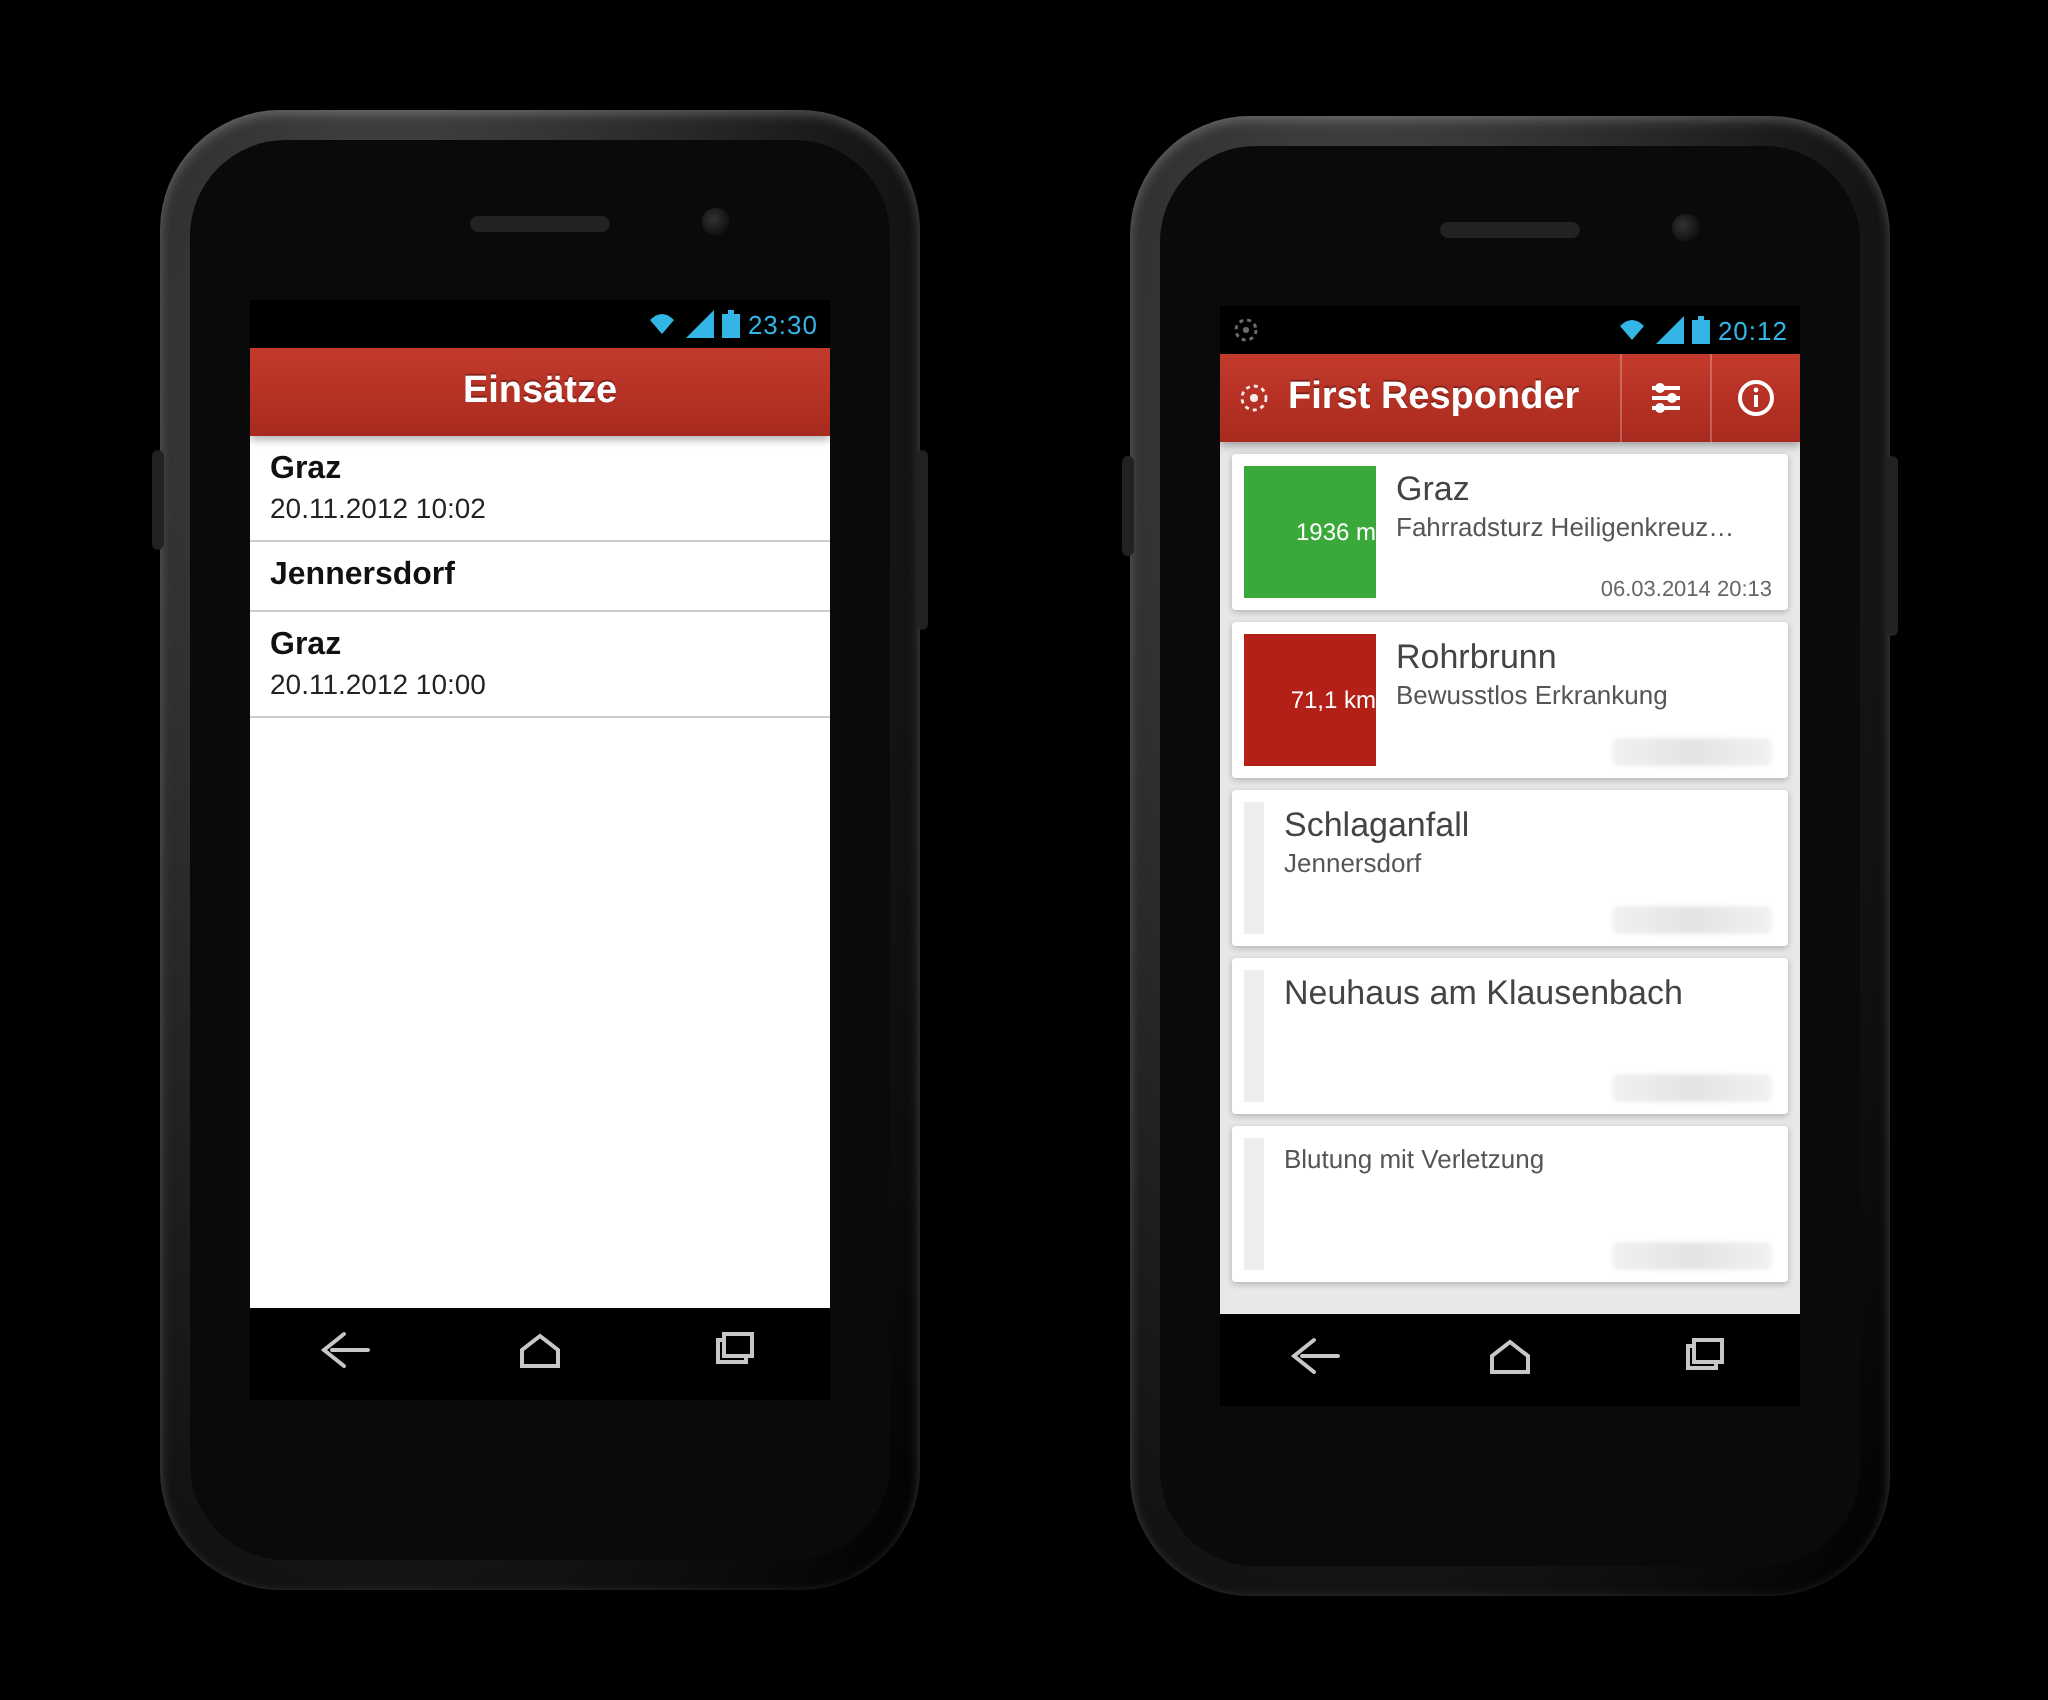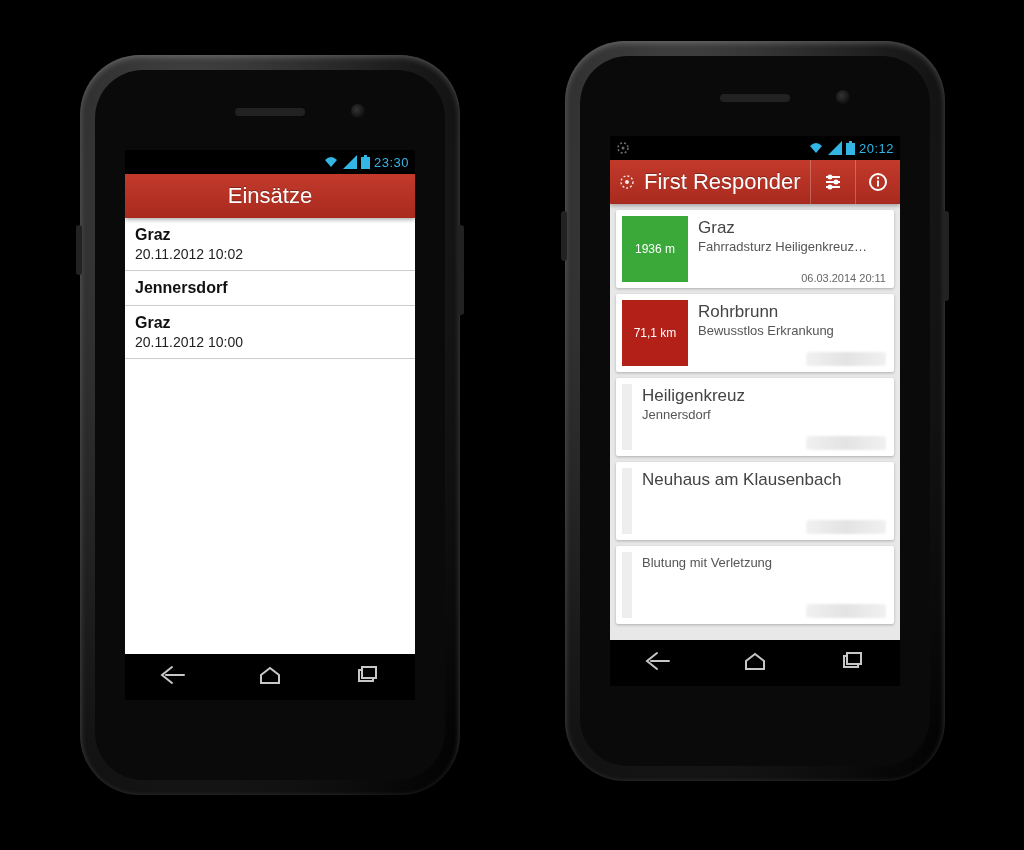--- a/index.html
+++ b/index.html
@@ -1,52 +1,52 @@
 <!DOCTYPE html>
 <html><head>
 <meta charset="utf-8">
 <style>
   html,body{margin:0;padding:0;background:#000;width:1024px;height:850px;font-family:"Helvetica Neue",Arial,sans-serif;overflow:hidden}
   .stage{position:relative;width:1024px;height:850px}
   
   .phone{position:absolute;width:380px;height:740px;border-radius:60px;background:radial-gradient(ellipse at 30% 20%,#4a4a4a 0%,#1a1a1a 60%,#000 100%);box-shadow:0 0 0 2px #000,0 8px 30px rgba(0,0,0,.9),inset 0 2px 6px rgba(255,255,255,.25)}
   .phone.left{left:80px;top:55px}
-  .phone.right{left:565px;top:41px}
+  .phone.right{left:565px;top:58px}
   .bezel{position:absolute;left:15px;right:15px;top:15px;bottom:15px;border-radius:48px;background:#0a0a0a}
   .speaker{position:absolute;top:38px;left:50%;transform:translateX(-50%);width:70px;height:8px;border-radius:4px;background:#222}
   .cam{position:absolute;top:34px;right:80px;width:14px;height:14px;border-radius:50%;background:radial-gradient(circle at 40% 40%,#333,#000)}
   .screen{position:absolute;left:30px;right:30px;top:80px;bottom:80px;background:#701a75;overflow:hidden}
   .sidebtn{position:absolute;background:#222;border-radius:3px}
   .vol{right:-4px;top:170px;width:6px;height:90px}
   .pwr{left:-4px;top:170px;width:6px;height:50px}
 
   
   .status{height:24px;background:#000;color:#33b5e5;display:flex;align-items:center;justify-content:flex-end;padding:0 6px;font-size:13px;gap:4px}
   .status .left-ico{margin-right:auto;opacity:.8}
   .status svg{display:block}
   .clock{font-weight:500;letter-spacing:.5px}
 
   
-  .appbar{height:44px;background:linear-gradient(#c33a2c,#a82a1e);color:#fff;display:flex;align-items:center;font-size:22px;font-weight:400;text-shadow:0 -1px 0 rgba(0,0,0,.3);box-shadow:0 2px 4px rgba(0,0,0,.3);position:relative;z-index:2}
+  .appbar{height:44px;background:linear-gradient(#c33a2c,#a82a1e);color:#fff;display:flex;align-items:center;font-size:19px;font-weight:700;text-shadow:0 -1px 0 rgba(0,0,0,.3);box-shadow:0 2px 4px rgba(0,0,0,.3);position:relative;z-index:2}
   .appbar.center{justify-content:center}
   .appbar .title{flex:0 0 auto}
   .appbar .ico{width:44px;height:44px;display:flex;align-items:center;justify-content:center;border-left:1px solid rgba(255,255,255,.25)}
   .appbar .spacer{flex:1}
   .appbar .loc{width:34px;display:flex;align-items:center;justify-content:center;opacity:.9}
 
   
   .plainlist{background:#fff;height:calc(100% - 68px);overflow:hidden}
   .row{padding:8px 10px 8px 10px;border-bottom:1px solid #ccc}
   .row .t1{font-weight:700;font-size:16px;color:#111}
   .row .t2{font-size:14px;color:#222;margin-top:2px}
 
   
   .cardlist{background:#e8e8e8;height:calc(100% - 68px);padding:6px;overflow:hidden}
   .card{background:#fff;border-radius:2px;margin-bottom:6px;box-shadow:0 1px 3px rgba(0,0,0,.25);display:flex;min-height:78px;position:relative}
-  .badge{width:66px;min-height:66px;margin:6px;display:flex;align-items:center;justify-content:center;color:#fff;font-size:12px;text-align:center}
+  .badge{width:66px;min-height:66px;margin:6px;display:flex;align-items:center;justify-content:flex-end;color:#fff;font-size:12px;text-align:center}
   .badge.green{background:#3aa93a}
   .badge.red{background:#b32018}
   .badge.grey{background:#eee;width:10px;margin-left:6px}
   .cbody{flex:1;padding:8px 8px 4px 4px;position:relative}
   .cbody .loc{font-size:17px;color:#444;font-weight:400}
   .cbody .desc{font-size:13px;color:#555;margin-top:1px;line-height:1.25}
   .cbody .ts{position:absolute;right:8px;bottom:4px;font-size:11px;color:#666}
   .blur{position:absolute;right:8px;bottom:6px;width:80px;height:14px;background:linear-gradient(90deg,#eee,#ddd,#eee);border-radius:3px;filter:blur(1px);opacity:.8}
 
   
@@ -185,39 +185,39 @@
 
         <div class="cardlist">
 
           <div class="card">
             <div class="badge green">
                 <span>1936 m</span>
               </div>
             <div class="cbody">
               <div class="loc">Graz</div>
               <div class="desc">Fahrradsturz Heiligenkreuz…</div>
-              <div class="ts">06.03.2014 20:11</div>
+              <div class="ts">06.03.2014 20:13</div>
             </div>
           </div>
 
           <div class="card">
             <div class="badge red">
                 <span>71,1 km</span>
               </div>
             <div class="cbody">
               <div class="loc">Rohrbrunn</div>
               <div class="desc">Bewusstlos Erkrankung</div>
               <div class="blur"></div>
             </div>
           </div>
 
           <div class="card">
             <div class="badge grey"></div>
             <div class="cbody">
-              <div class="loc">Heiligenkreuz</div>
+              <div class="loc">Schlaganfall</div>
               <div class="desc">Jennersdorf</div>
               <div class="blur"></div>
             </div>
           </div>
 
           <div class="card">
             <div class="badge grey"></div>
             <div class="cbody">
               <div class="loc">Neuhaus am Klausenbach</div>
               <div class="blur"></div>

